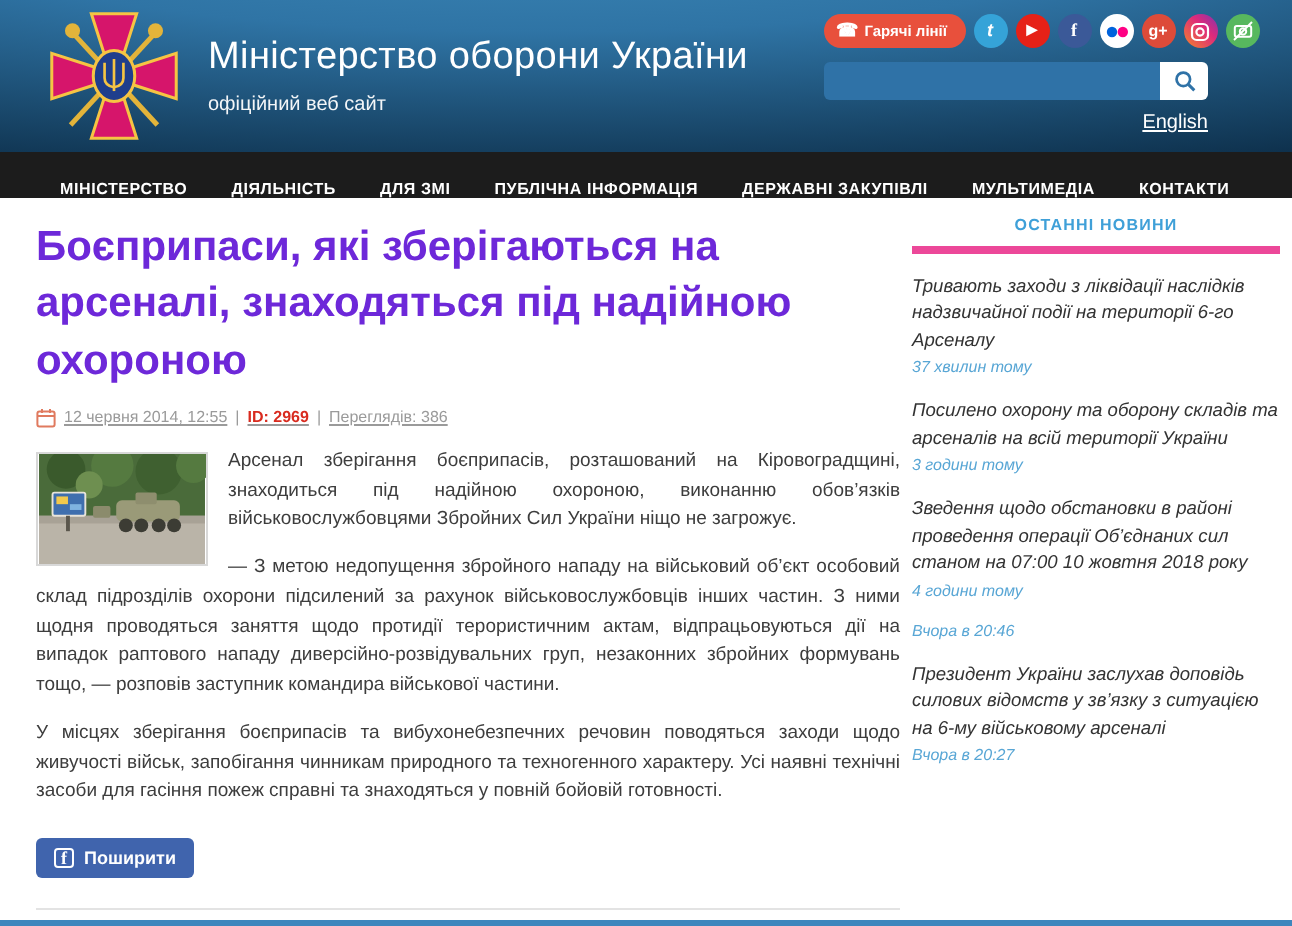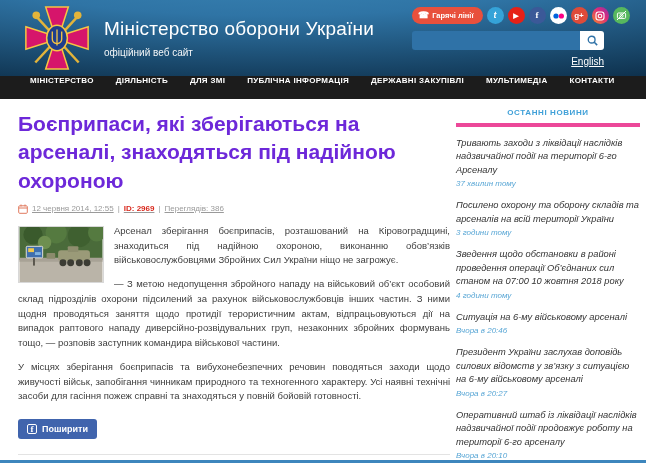--- a/index.html
+++ b/index.html
@@ -37,21 +37,21 @@
   .sicon.instagram{background:linear-gradient(45deg,#f58529,#dd2a7b 60%,#8134af);}
   .sicon.nocam{background:#57b85e;}
   .search-row{display:flex;margin-top:7px;height:19px;}
   .search-input{flex:1;background:var(--search-bg);border:none;border-radius:3px 0 0 3px;
     height:19px;padding:0 6px;color:#fff;font-size:9px;outline:none;}
   .search-btn{width:24px;height:19px;background:#fff;border:none;border-radius:0 3px 3px 0;
     display:flex;align-items:center;justify-content:center;cursor:pointer;}
   .english-link{align-self:flex-end;margin-top:6px;color:#fff;font-size:10px;text-decoration:underline;cursor:pointer;}
 
   
-  .main-nav{height:23px;background:var(--nav-bg);display:flex;align-items:flex-start;padding-left:19px;}
+  .main-nav{height:23px;background:var(--nav-bg);display:flex;align-items:flex-end;padding-left:19px;}
   .nav-item{color:#fff;font-size:8px;font-weight:bold;letter-spacing:.3px;padding:0 11px;cursor:pointer;white-space:nowrap;}
 
   
   .main-wrap{display:flex;padding:9px 6px 0 18px;}
   .article-col{width:432px;flex:0 0 auto;}
   .article-title{font-size:21px;font-weight:bold;color:#6d28d9;line-height:1.35;margin-top:2px;}
   .article-meta{display:flex;gap:4px;margin:9px 0 10px;font-size:8px;color:#9a9a9a;text-decoration:underline;}
   .meta-id{color:var(--id-red);font-weight:bold;}
   .article-body p{font-size:9.5px;color:#3d3d3d;line-height:1.55;text-align:justify;margin-bottom:9px;}
   .article-thumb{float:left;margin:2px 10px 4px 0;border:1px solid #d8d8d8;}
@@ -211,28 +211,23 @@
     </div>
     <div class="news-item">
       <div class="news-title">Посилено охорону та оборону складів та арсеналів на всій території України</div>
       <div class="news-time">3 години тому</div>
     </div>
     <div class="news-item">
       <div class="news-title">Зведення щодо обстановки в районі проведення операції Об’єднаних сил станом на 07:00 10 жовтня 2018 року</div>
       <div class="news-time">4 години тому</div>
     </div>
     <div class="news-item">
-      <div class="news-title">Ситуація на 6-му військовому арсеналі</div>
       <div class="news-time">Вчора в 20:46</div>
     </div>
     <div class="news-item">
       <div class="news-title">Президент України заслухав доповідь силових відомств у зв’язку з ситуацією на 6-му військовому арсеналі</div>
       <div class="news-time">Вчора в 20:27</div>
     </div>
-    <div class="news-item">
-      <div class="news-title">Оперативний штаб із ліквідації наслідків надзвичайної події продовжує роботу на території 6-го арсеналу</div>
-      <div class="news-time">Вчора в 20:10</div>
-    </div>
 
   </aside>
 </div>
 
 <div class="bottom-bar"></div>
 
 </body></html>

